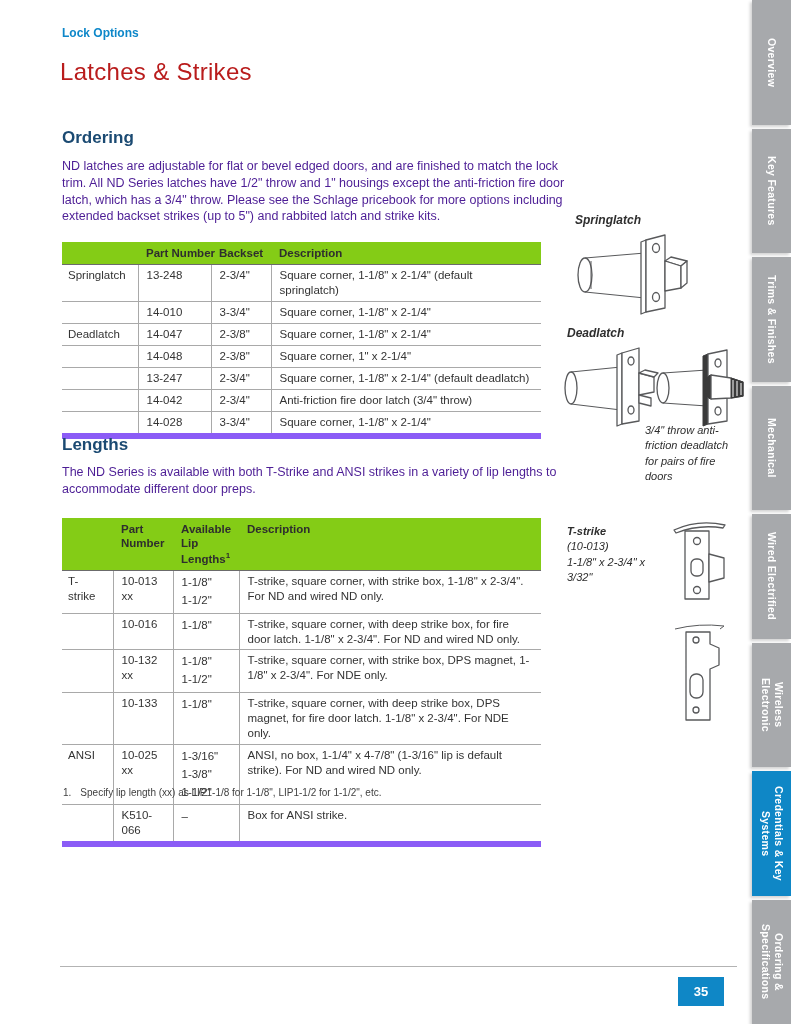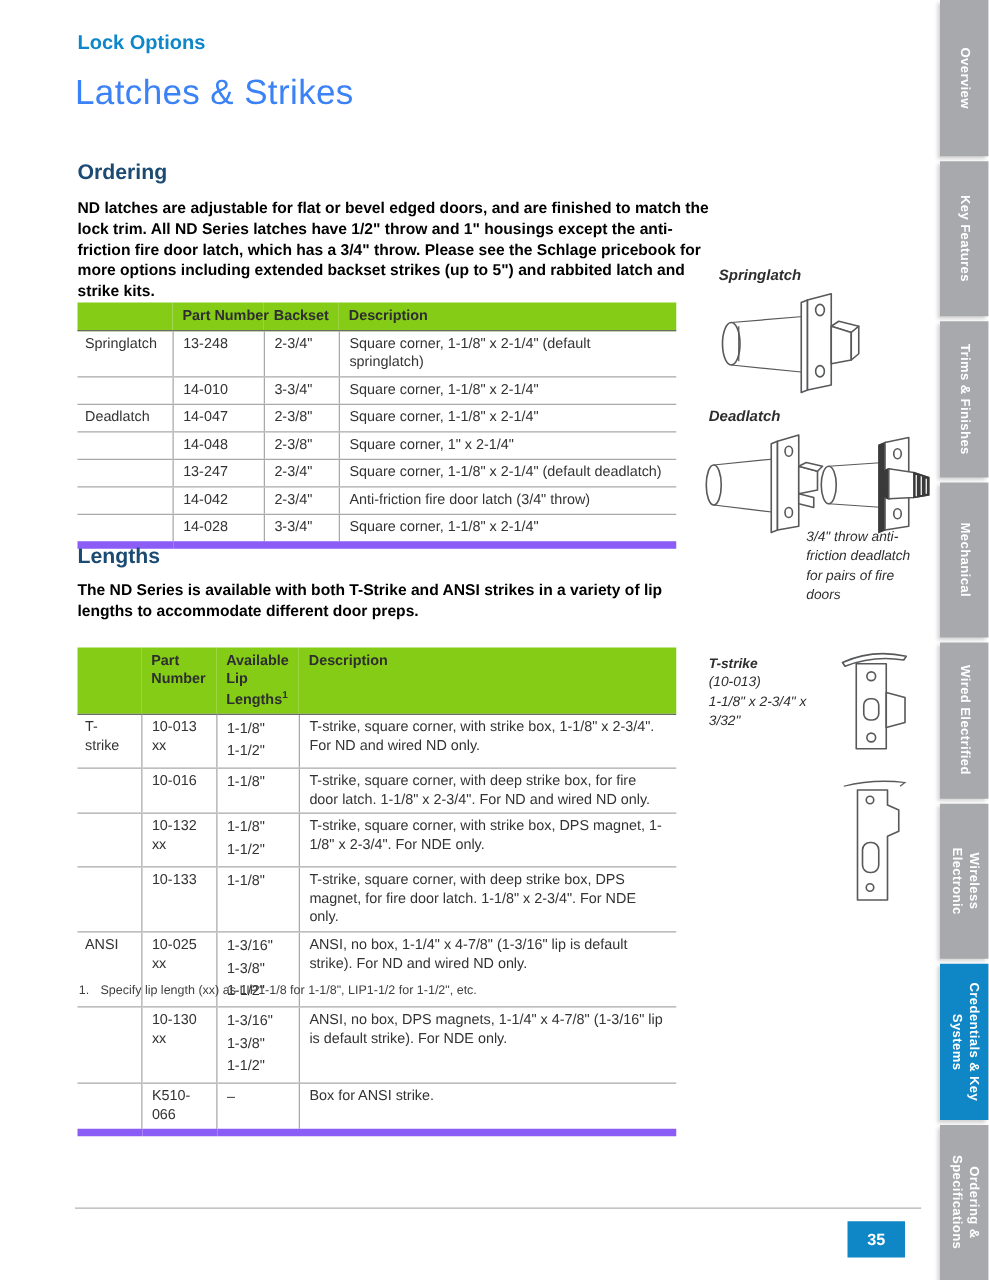--- a/index.html
+++ b/index.html
@@ -1,27 +1,27 @@
 <!DOCTYPE html>
 <html><head>
 <meta charset="utf-8">
 <style>
   * { margin:0; padding:0; box-sizing:border-box; }
   html,body { background:#ffffff; }
   body { font-family:"Liberation Sans", sans-serif; color:#3f3f3f; }
   .page { position:relative; width:791px; height:1024px; background:#fff; overflow:hidden; }
 
-  .eyebrow { position:absolute; left:62px; top:26px; font-size:16px; font-weight:bold; color:#0d87c9; }
-  .page-title { position:absolute; left:60px; top:58px; font-size:28px; font-weight:400; color:#3b82f6; letter-spacing:.3px; }
+  .eyebrow { position:absolute; left:62px; top:26px; font-size:12px; font-weight:bold; color:#0d87c9; }
+  .page-title { position:absolute; left:60px; top:58px; font-size:24px; font-weight:400; color:#b91c1c; letter-spacing:.3px; }
 
   .section-heading { position:absolute; left:62px; font-size:17px; font-weight:bold; color:#1b4a72; }
   #latches-heading { top:128px; }
   #strikes-heading { top:435px; }
 
-  .intro { position:absolute; left:62px; width:508px; font-size:12.5px; line-height:1.34; color:#000000;font-weight:bold; }
+  .intro { position:absolute; left:62px; width:508px; font-size:12.5px; line-height:1.34; color:#4c1d95; }
   #latches-intro { top:158px; }
   #strikes-intro { top:464px; }
 
   table.spec { position:absolute; left:62px; border-collapse:collapse; font-size:11.5px; color:#333; table-layout:fixed; }
   #latches-table { top:242px; width:479px; }
   #strikes-table { top:518px; width:479px; }
   table.spec thead th { background:#84cc16; text-align:left; font-weight:bold; padding:4px 8px; vertical-align:top;
                         border-bottom:1px solid #6b6b6b; color:#2e2e2e; line-height:1.25; }
   #latches-table thead th { white-space:nowrap; }
   table.spec thead th:first-child { padding-left:6px; }
@@ -199,30 +199,20 @@
           <td>10-025 xx</td>
           <td>
             <div class="lip-line">1-3/16"</div>
             <div class="lip-line">1-3/8"</div>
             <div class="lip-line">1-1/2"</div>
           </td>
           <td>ANSI, no box, 1-1/4" x 4-7/8" (1-3/16" lip is default strike). For ND and wired ND only.</td>
         </tr>
         <tr>
           <td></td>
-          <td>10-130 xx</td>
-          <td>
-            <div class="lip-line">1-3/16"</div>
-            <div class="lip-line">1-3/8"</div>
-            <div class="lip-line">1-1/2"</div>
-          </td>
-          <td>ANSI, no box, DPS magnets, 1-1/4" x 4-7/8" (1-3/16" lip is default strike). For NDE only.</td>
-        </tr>
-        <tr>
-          <td></td>
           <td>K510-066</td>
           <td>
             <div class="lip-line">–</div>
           </td>
           <td>Box for ANSI strike.</td>
         </tr>
       </tbody>
   </table>
 
   <div class="footnote">

